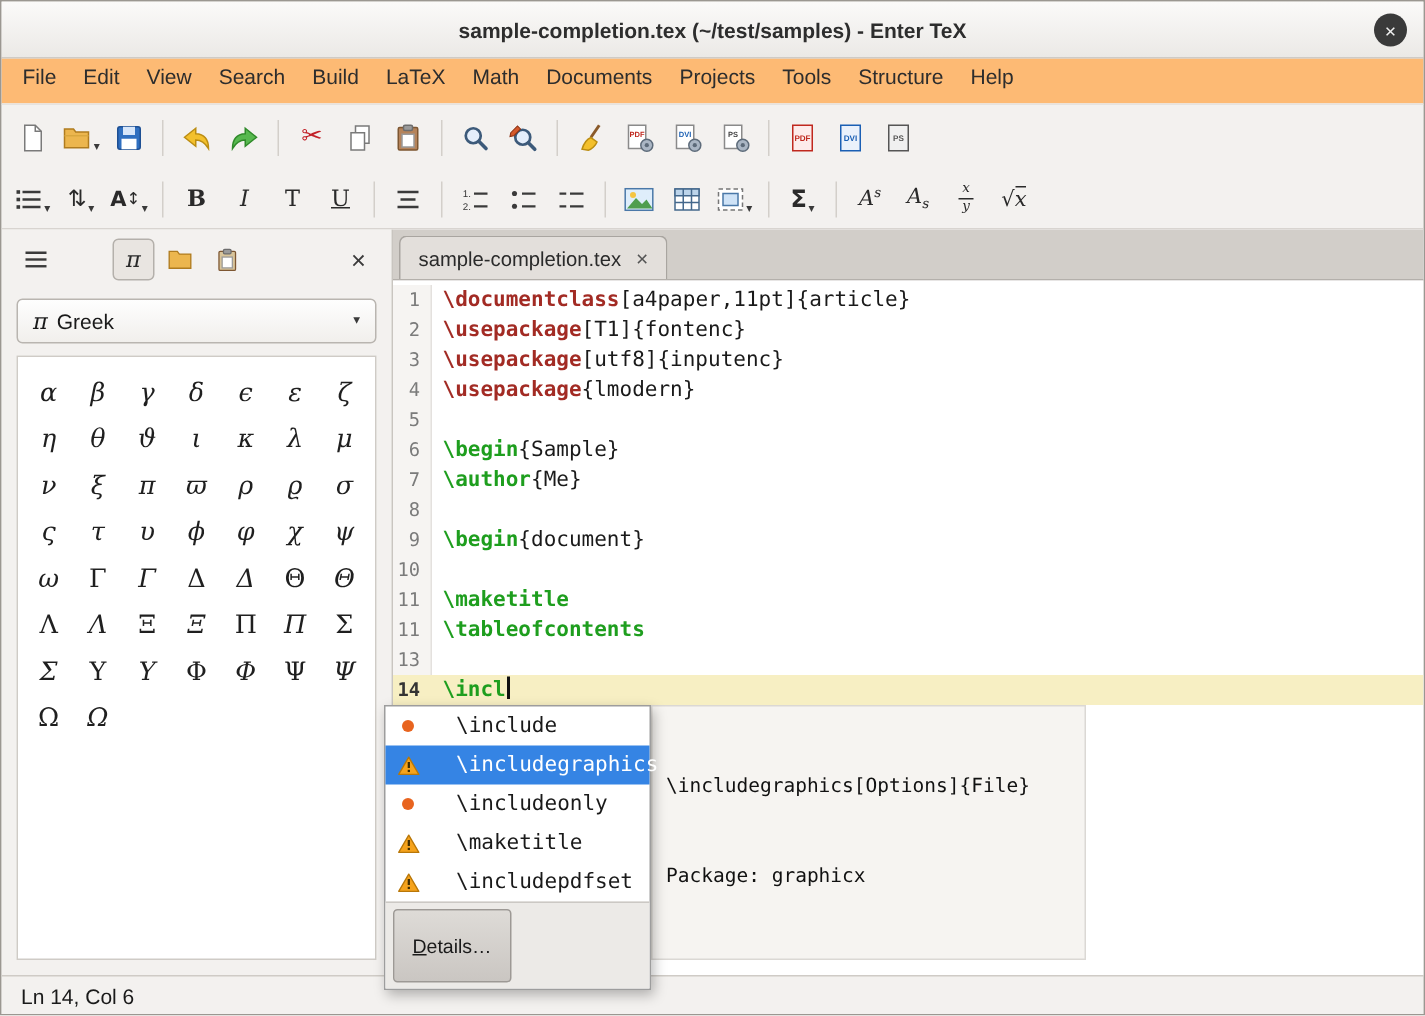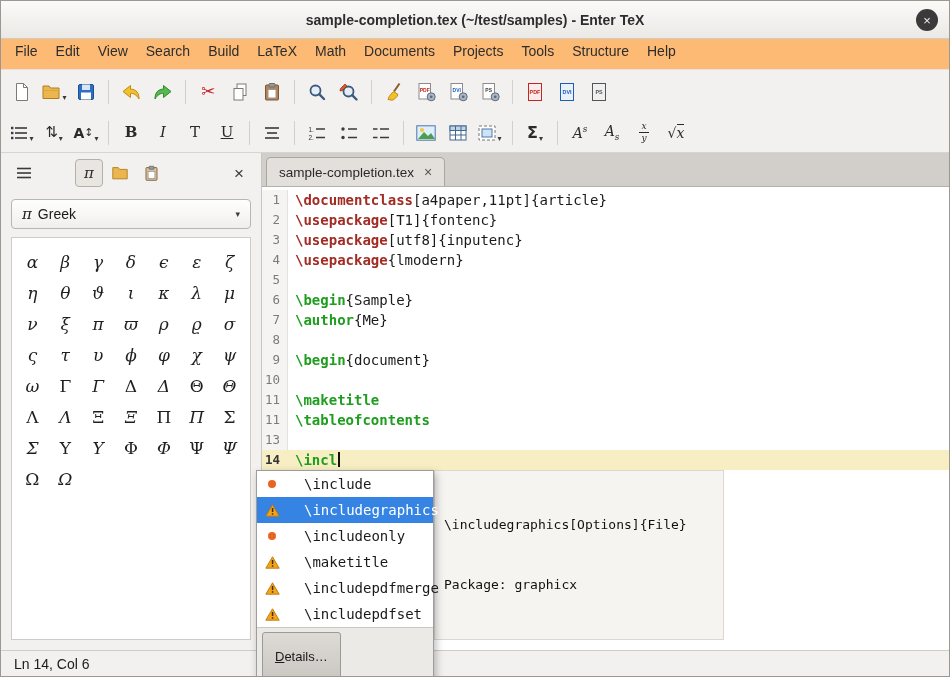--- a/index.html
+++ b/index.html
@@ -616,30 +616,20 @@
                 <span class="clabel">\maketitle</span>
               </div>
               <div class="citem">
                 <span class="cicon">
                   <svg width="15" height="13" viewBox="0 0 15 13">
                     <path d="M7.5 .8 L14.2 12.2 H.8 Z" fill="#f6a31c" stroke="#b97708" stroke-width=".9" stroke-linejoin="round"></path>
                     <rect x="6.8" y="4" width="1.5" height="4" fill="#402d00"></rect>
                     <rect x="6.8" y="9.2" width="1.5" height="1.5" fill="#402d00"></rect>
                   </svg>
                 </span>
-                <span class="clabel">\includepdfmerge</span>
-              </div>
-              <div class="citem">
-                <span class="cicon">
-                  <svg width="15" height="13" viewBox="0 0 15 13">
-                    <path d="M7.5 .8 L14.2 12.2 H.8 Z" fill="#f6a31c" stroke="#b97708" stroke-width=".9" stroke-linejoin="round"></path>
-                    <rect x="6.8" y="4" width="1.5" height="4" fill="#402d00"></rect>
-                    <rect x="6.8" y="9.2" width="1.5" height="1.5" fill="#402d00"></rect>
-                  </svg>
-                </span>
                 <span class="clabel">\includepdfset</span>
               </div>
             </div>
           <div class="popup-footer">
             <button class="details-btn">
                 <span class="lbl">Details…</span>
               </button>
           </div>
         </div>
 

